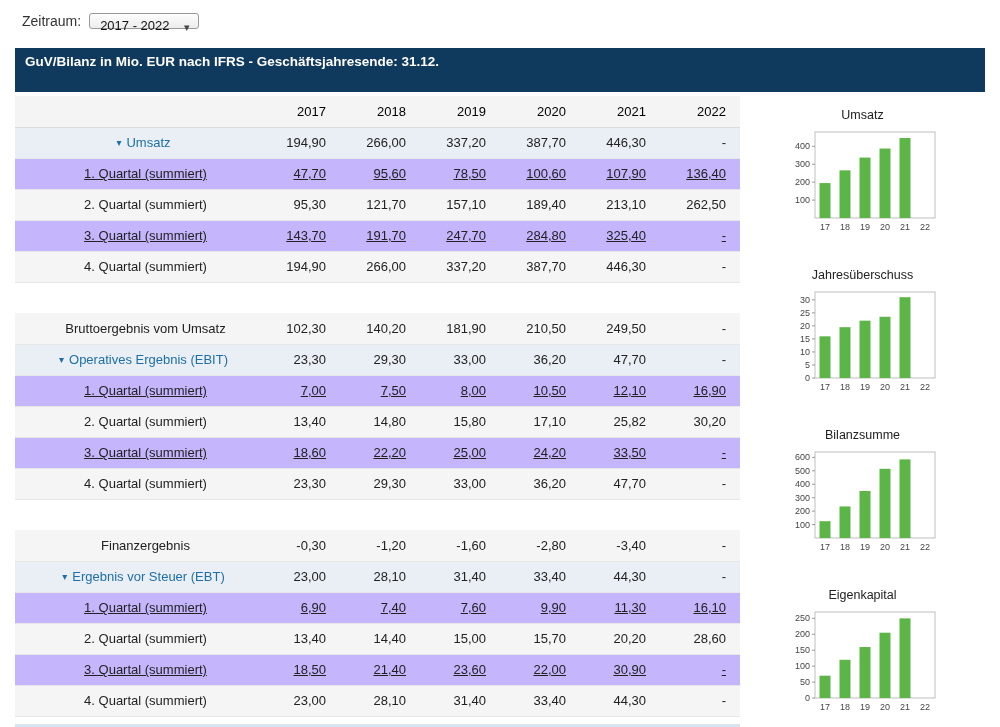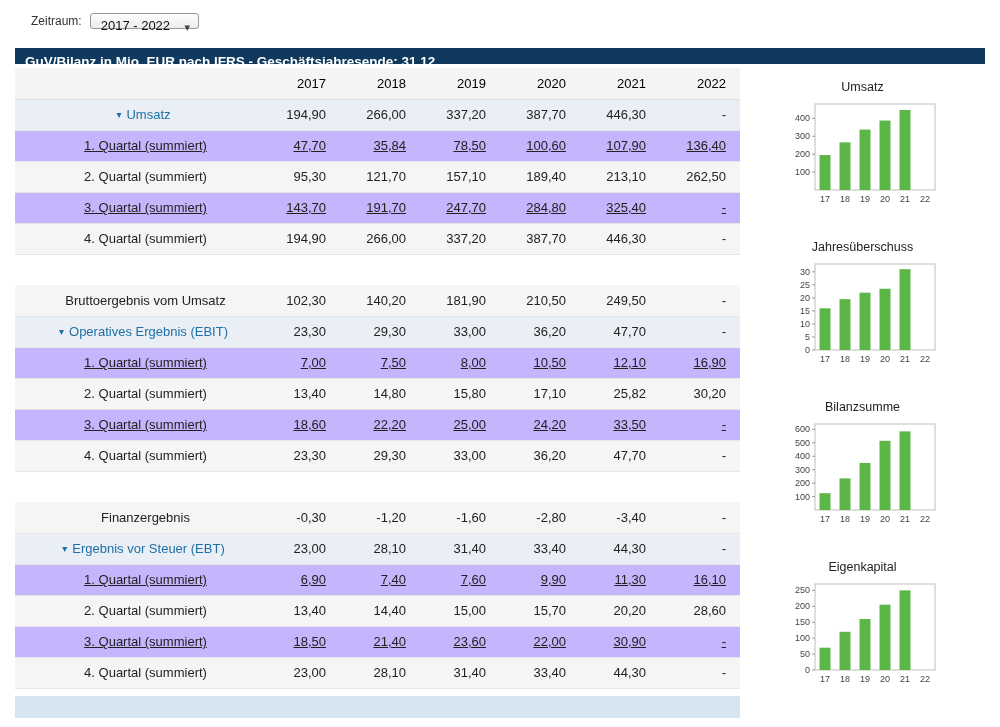--- a/index.html
+++ b/index.html
@@ -1,27 +1,27 @@
 <!DOCTYPE html>
 <html><head>
 <meta charset="utf-8">
 <style>
   * { margin:0; padding:0; box-sizing:border-box; }
   html,body { width:1000px; height:727px; overflow:hidden; background:#ffffff;
     font-family:"Liberation Sans", sans-serif; color:#222; }
 
   .toolbar { display:flex; align-items:center; gap:8px; padding:13px 0 13px 22px; }
-  .zeitraum-label { font-size:12px; color:#333;margin-left:9px; }
+  .zeitraum-label { font-size:14px; color:#333; }
   .select-box { position:relative; height:16px; line-height:24px; padding:0 28px 0 10px;
     border:1px solid #999; border-radius:3px; font-size:13px; color:#111;
     background:linear-gradient(#fdfdfd,#ececec); cursor:pointer; }
   .select-box .chev { position:absolute; right:8px; top:1px; font-size:11px; color:#444; }
 
   .title-bar { margin:6px 15px 0 15px; background:#0f3a5d; color:#fff; font-weight:bold;
-    font-size:13.5px; padding:6px 10px; height:16px; }
+    font-size:13.5px; padding:6px 10px; height:44px; }
 
   .content { display:flex; margin:4px 15px 0 15px; }
   .table-wrap { width:725px; }
 
   table.fin { border-collapse:collapse; width:725px; font-size:13px; table-layout:fixed; }
   table.fin td, table.fin th { height:31px; padding:0 14px 0 0; text-align:right;
     border-bottom:1px solid #e6e6e6; font-weight:normal; white-space:nowrap; overflow:hidden; }
   table.fin td.lbl { text-align:center; padding:0 0 0 16px; }
   col.clabel { width:245px; } col.cyear { width:80px; }
 
@@ -82,21 +82,21 @@
             <td>194,90</td>
             <td>266,00</td>
             <td>337,20</td>
             <td>387,70</td>
             <td>446,30</td>
             <td>-</td>
           </tr>
           <tr class="row-white">
             <td class="lbl"><span>1. Quartal (summiert)</span></td>
             <td>47,70</td>
-            <td>35,84</td>
+            <td>95,60</td>
             <td>78,50</td>
             <td>100,60</td>
             <td>107,90</td>
             <td>136,40</td>
           </tr>
           <tr class="row-gray">
             <td class="lbl"><span>2. Quartal (summiert)</span></td>
             <td>95,30</td>
             <td>121,70</td>
             <td>157,10</td>

